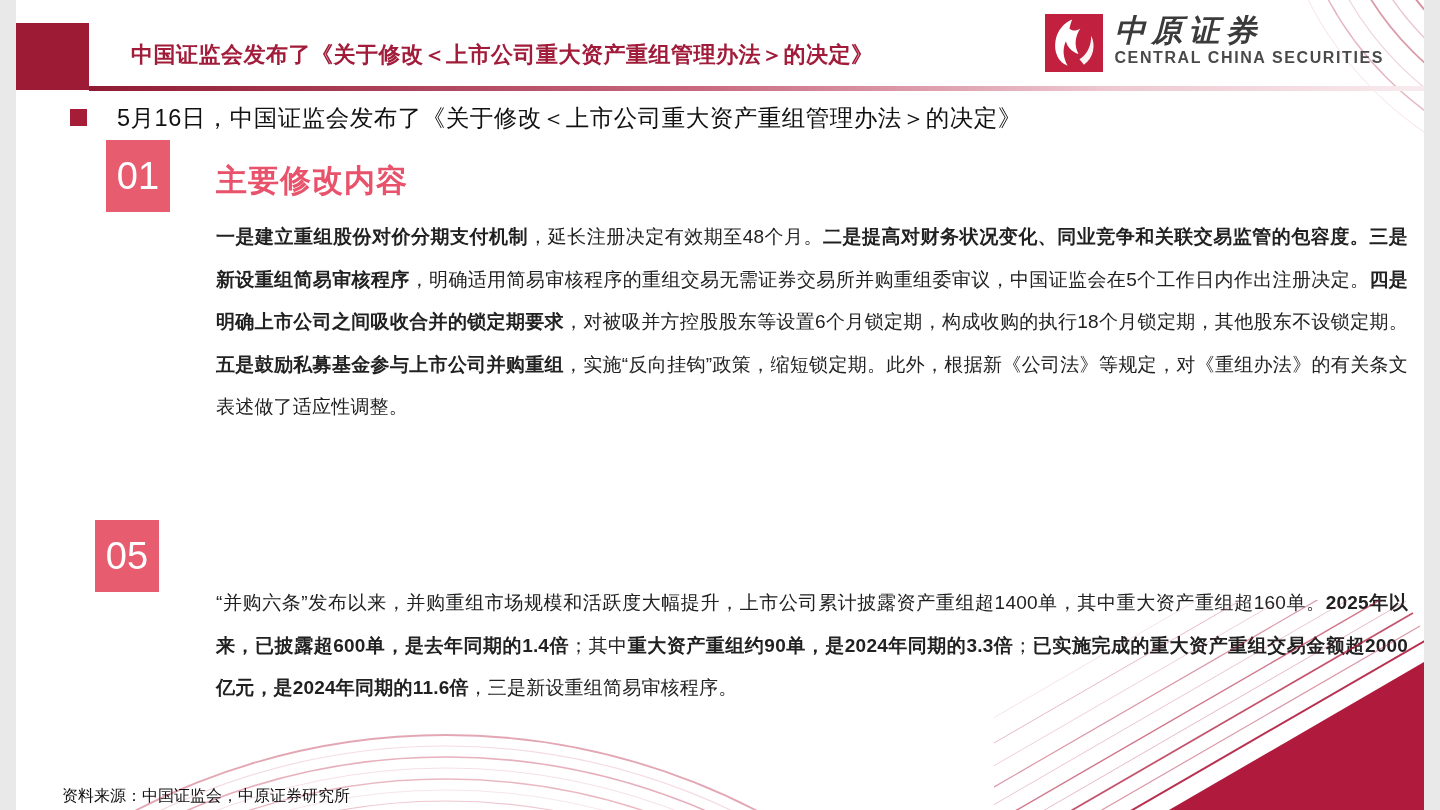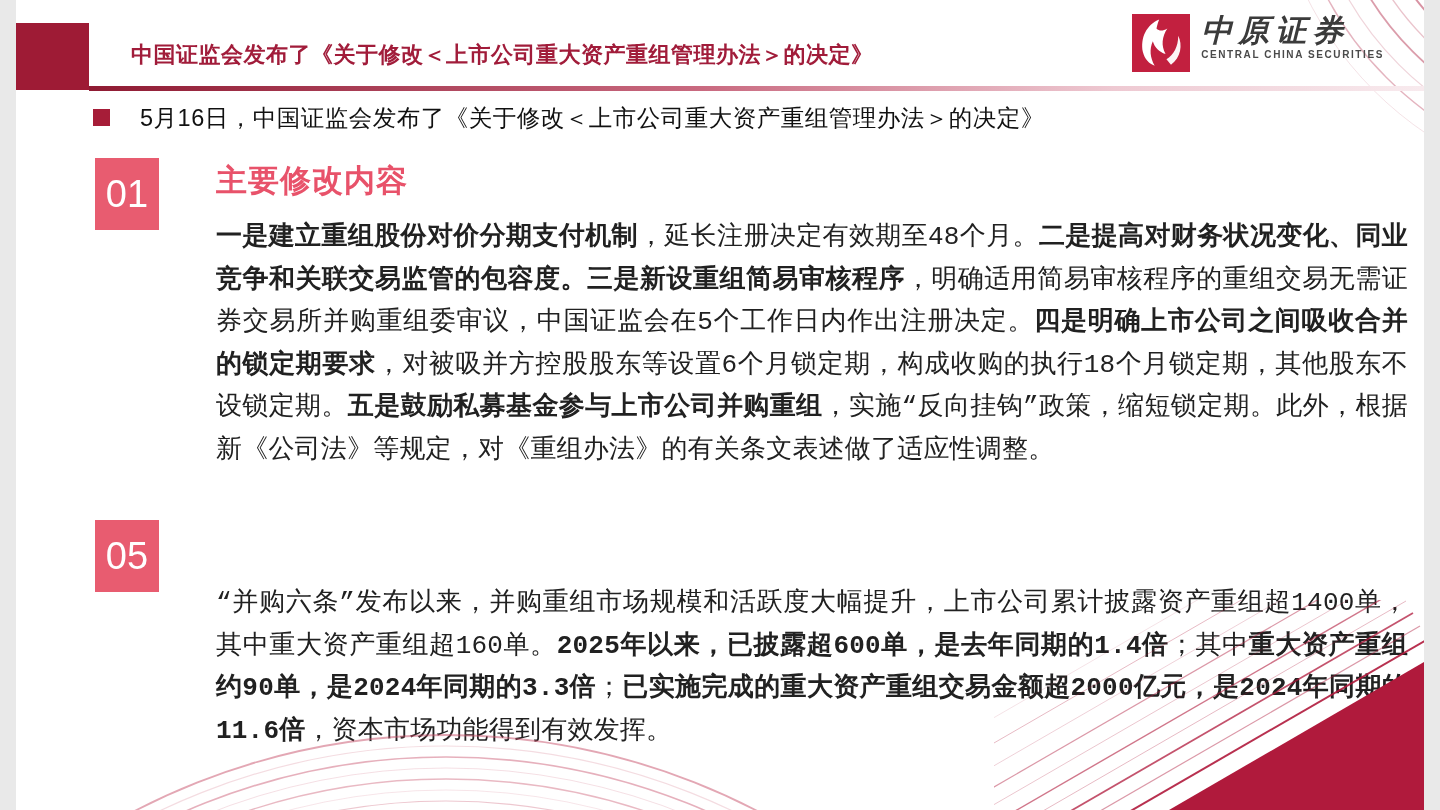--- a/index.html
+++ b/index.html
@@ -18,39 +18,38 @@
   .hdr-rule{
     position:absolute;left:73px;top:86px;width:1367px;height:5px;
     background:linear-gradient(to right,#8f1b33,#c96a80 45%,#eec9d2 75%,#f9eef1);
   }
   .logo{position:absolute;right:40px;top:14px;display:flex;gap:11px;}
   .logo-mark{width:58px;height:58px;}
   .logo-cn{
     font-family:"DejaVu Serif",serif;font-weight:700;font-size:31px;color:#3b3b3b;
     letter-spacing:6px;line-height:1.05;font-style:italic;
   }
-  .logo-en{font-size:10px;font-weight:700;color:#4a4a4a;letter-spacing:1.6px;margin-top:2px;}
+  .logo-en{font-size:16px;font-weight:700;color:#4a4a4a;letter-spacing:1.6px;margin-top:2px;}
   
-  .bullet-row{position:absolute;left:77px;top:102px;display:flex;align-items:flex-start;}
+  .bullet-row{position:absolute;left:54px;top:102px;display:flex;align-items:flex-start;}
   .bullet-sq{width:17px;height:17px;background:#a61d38;margin-top:7px;flex:0 0 auto;}
   .bullet-text{margin-left:30px;font-size:23.5px;color:#111;letter-spacing:.5px;}
   
   .sec-num{
     position:absolute;left:79px;width:64px;height:72px;background:#e85c70;
     color:#fff;font-size:38px;display:flex;align-items:center;justify-content:center;
   }
   .sec-title{position:absolute;left:200px;margin:0;font-size:31px;font-weight:700;color:#e8526a;letter-spacing:1px;}
   .sec-body{
     position:absolute;left:200px;width:1192px;margin:0;
-    font-size:26px;line-height:42.5px;color:#212121;text-align:justify;
+    font-size:19px;line-height:42.5px;color:#212121;text-align:justify;
     letter-spacing:.2px;
-    font-family:Liberation Mono, monospace;
   }
   .sec-body span.b{font-weight:700;}
-  .n1{top:158px;} .t1{top:160px;} .p1{top:216px;}
+  .n1{top:140px;margin-left:11px;} .t1{top:160px;} .p1{top:216px;}
   .n2{top:520px;} .t2{top:525px;} .p2{top:582px;}
   
   .source{position:absolute;left:46px;top:786px;font-size:16px;color:#111;z-index:5;}
   .deco-tr{position:absolute;right:0;top:0;z-index:0;pointer-events:none;}
   .deco-bl{position:absolute;left:0;bottom:0;z-index:1;pointer-events:none;}
   .deco-br{position:absolute;right:0;bottom:0;z-index:2;pointer-events:none;}
 </style>
 </head>
 <body>
 
@@ -88,21 +87,21 @@
   <div class="bullet-row">
     <span class="bullet-sq"></span>
     <span class="bullet-text">5月16日，中国证监会发布了《关于修改＜上市公司重大资产重组管理办法＞的决定》</span>
   </div>
 
   <div class="sec-num n1">01</div>
   <h2 class="sec-title t1">主要修改内容</h2>
   <p class="sec-body p1"><span class="b">一是建立重组股份对价分期支付机制</span><span>，延长注册决定有效期至48个月。</span><span class="b">二是提高对财务状况变化、同业竞争和关联交易监管的包容度。三是新设重组简易审核程序</span><span>，明确适用简易审核程序的重组交易无需证券交易所并购重组委审议，中国证监会在5个工作日内作出注册决定。</span><span class="b">四是明确上市公司之间吸收合并的锁定期要求</span><span>，对被吸并方控股股东等设置6个月锁定期，构成收购的执行18个月锁定期，其他股东不设锁定期。</span><span class="b">五是鼓励私募基金参与上市公司并购重组</span><span>，实施“反向挂钩”政策，缩短锁定期。此外，根据新《公司法》等规定，对《重组办法》的有关条文表述做了适应性调整。</span></p>
 
   <div class="sec-num n2">05</div>
-  <p class="sec-body p2"><span>“并购六条”发布以来，并购重组市场规模和活跃度大幅提升，上市公司累计披露资产重组超1400单，其中重大资产重组超160单。</span><span class="b">2025年以来，已披露超600单，是去年同期的1.4倍</span><span>；其中</span><span class="b">重大资产重组约90单，是2024年同期的3.3倍</span><span>；</span><span class="b">已实施完成的重大资产重组交易金额超2000亿元，是2024年同期的11.6倍</span><span>，资本市场功能得到有效发挥。</span></p>
+  <p class="sec-body p2"><span>“并购六条”发布以来，并购重组市场规模和活跃度大幅提升，上市公司累计披露资产重组超1400单，其中重大资产重组超160单。</span><span class="b">2025年以来，已披露超600单，是去年同期的1.4倍</span><span>；其中</span><span class="b">重大资产重组约90单，是2024年同期的3.3倍</span><span>；</span><span class="b">已实施完成的重大资产重组交易金额超2000亿元，是2024年同期的11.6倍</span><span>，三是新设重组简易审核程序。</span></p>
 
   <svg class="deco-bl" width="960" height="100" viewBox="0 0 960 100">
     <g fill="none" stroke="#c7506a">
       <circle cx="430" cy="700" r="675" stroke-opacity="0.5" stroke-width="1.8"></circle>
       <circle cx="430" cy="700" r="664" stroke-opacity="0.2" stroke-width="1.2"></circle>
       <circle cx="430" cy="700" r="653" stroke-opacity="0.45" stroke-width="1.6"></circle>
       <circle cx="430" cy="700" r="642" stroke-opacity="0.18" stroke-width="1"></circle>
       <circle cx="430" cy="700" r="631" stroke-opacity="0.4" stroke-width="1.4"></circle>
       <circle cx="430" cy="700" r="620" stroke-opacity="0.15" stroke-width="1"></circle>
       <circle cx="430" cy="700" r="609" stroke-opacity="0.32" stroke-width="1.2"></circle>
@@ -119,14 +118,15 @@
       <line x1="-93" y1="277" x2="405" y2="-11" stroke-opacity="0.6" stroke-width="1.4"></line>
       <line x1="-101" y1="263" x2="397" y2="-25" stroke-opacity="0.25" stroke-width="1"></line>
       <line x1="-109" y1="250" x2="389" y2="-38" stroke-opacity="0.45" stroke-width="1.2"></line>
       <line x1="-118" y1="234" x2="380" y2="-54" stroke-opacity="0.2" stroke-width="1"></line>
       <line x1="-128" y1="217" x2="370" y2="-71" stroke-opacity="0.3" stroke-width="1"></line>
       <line x1="-139" y1="198" x2="359" y2="-90" stroke-opacity="0.12" stroke-width="1"></line>
     </g>
     <polygon points="175,210 430,62 430,210" fill="#b01a3c"></polygon>
   </svg>
 
+  <div class="source">资料来源：中国证监会，中原证券研究所</div>
 
 </div>
 
 </body></html>

